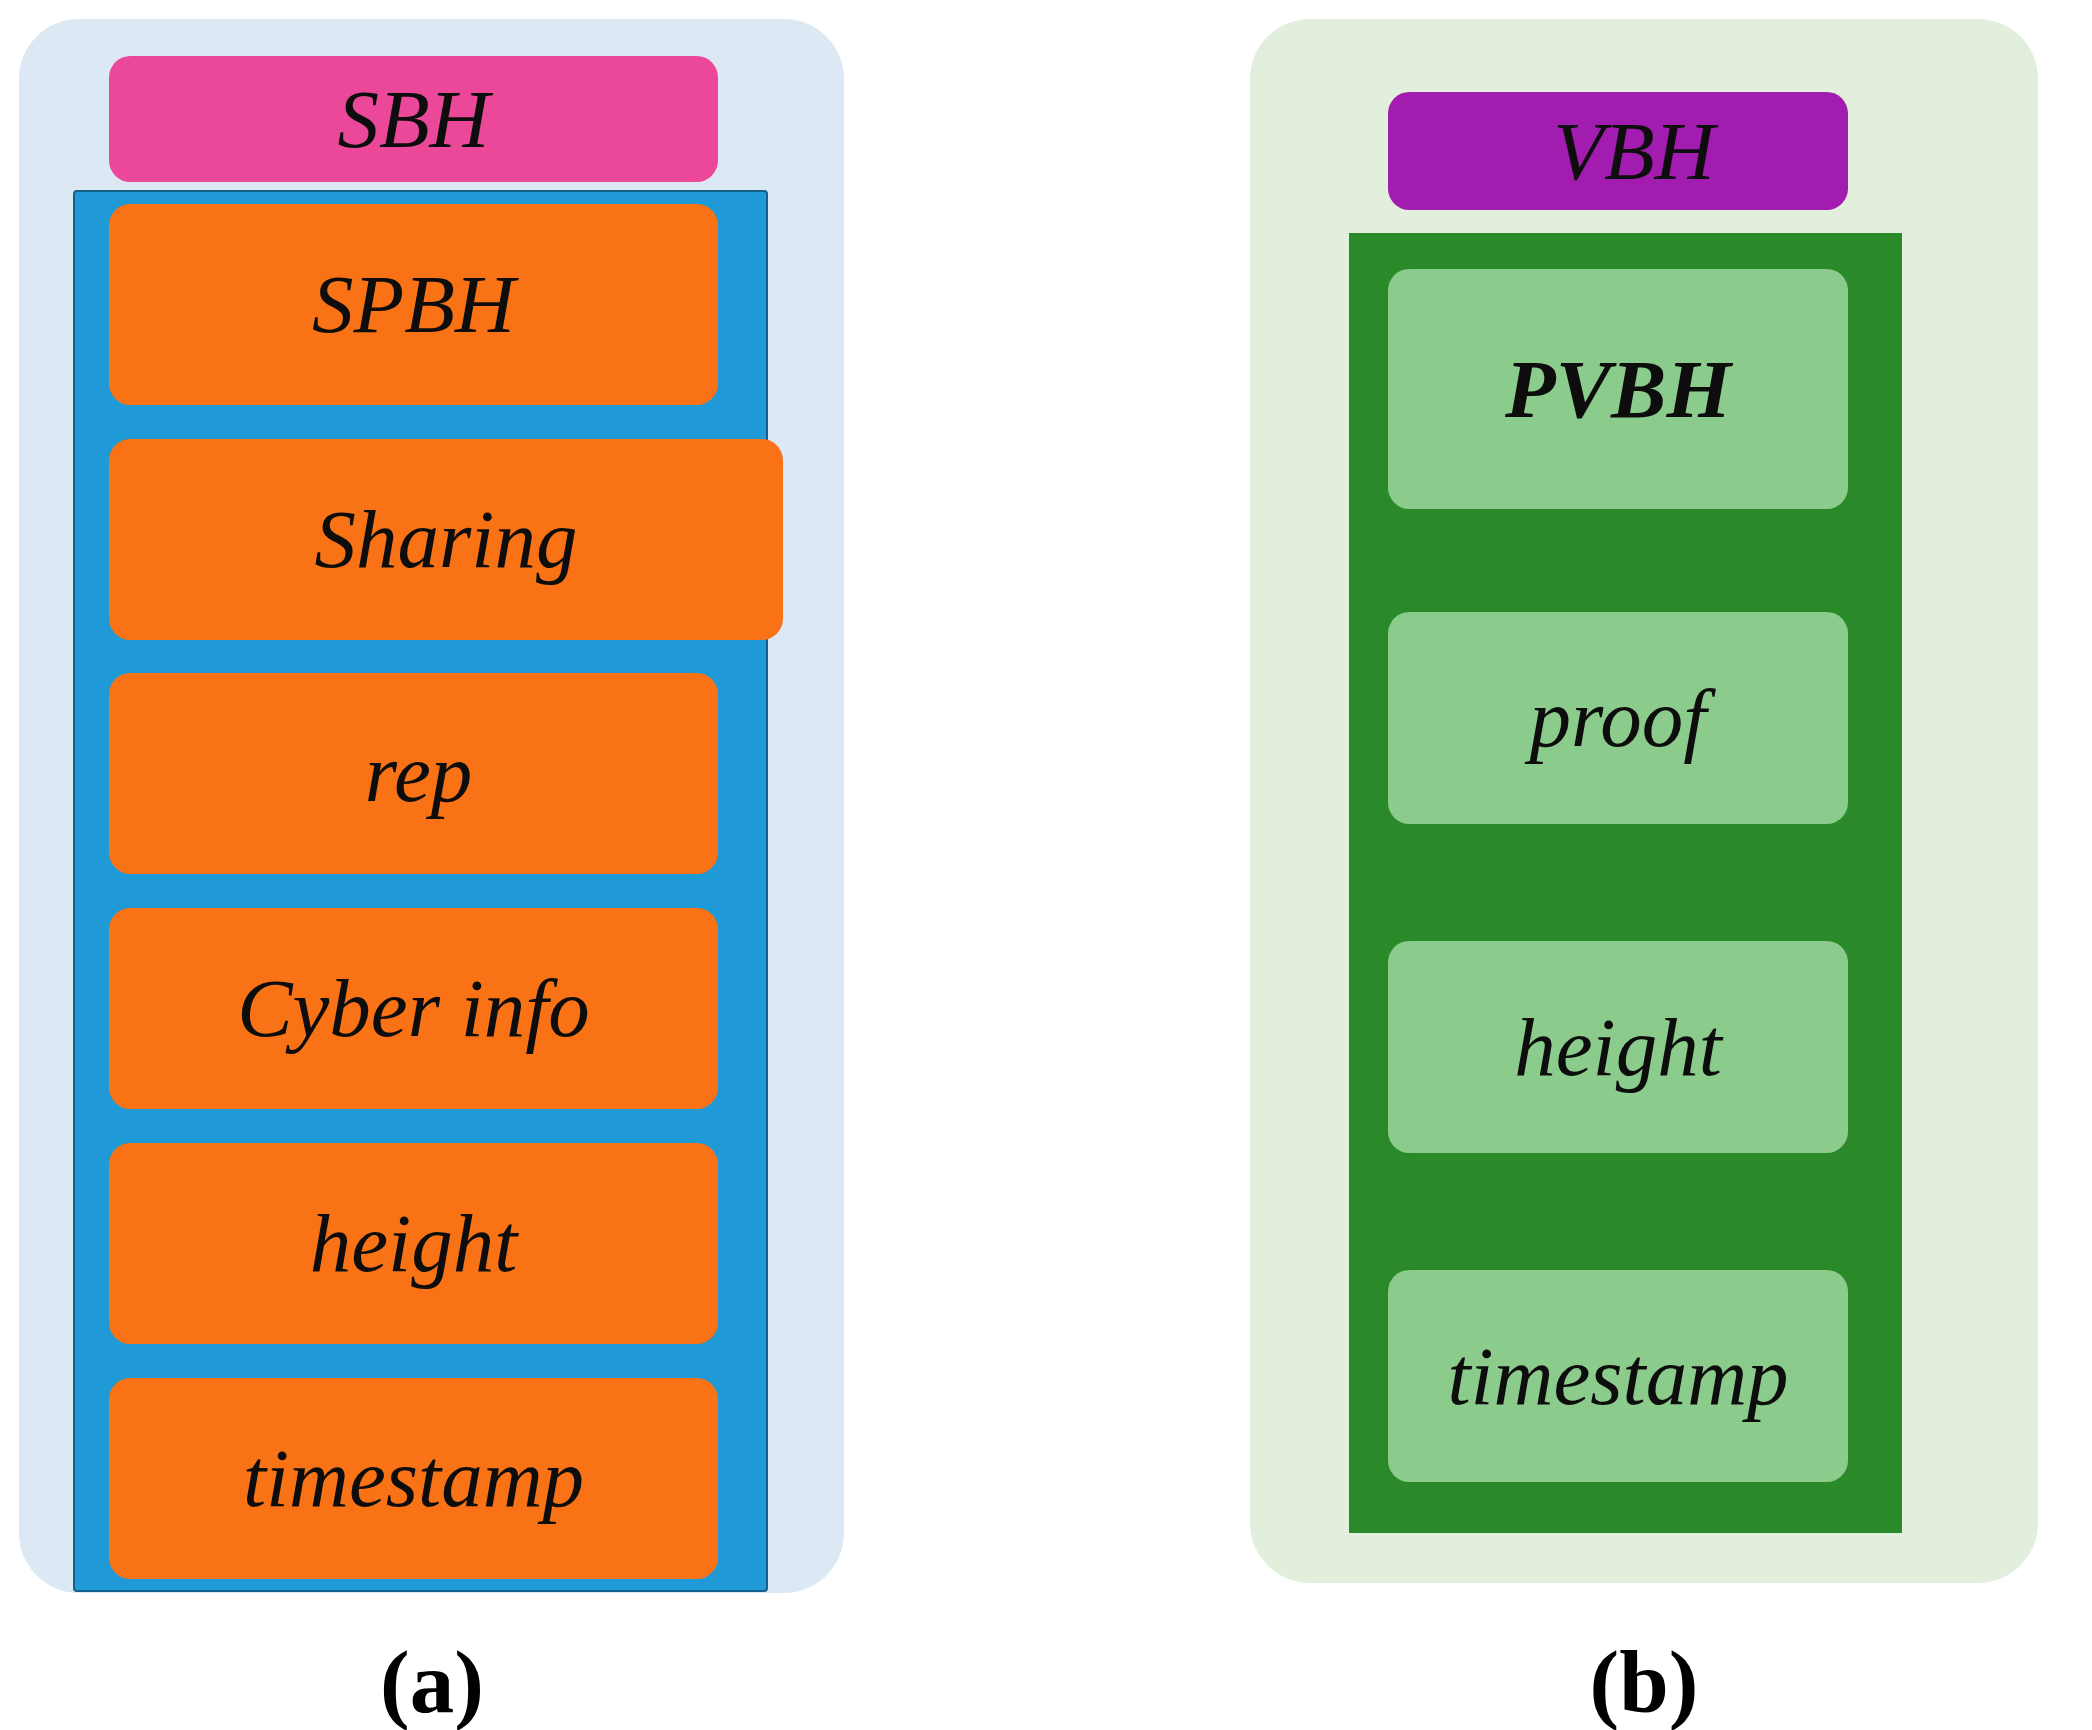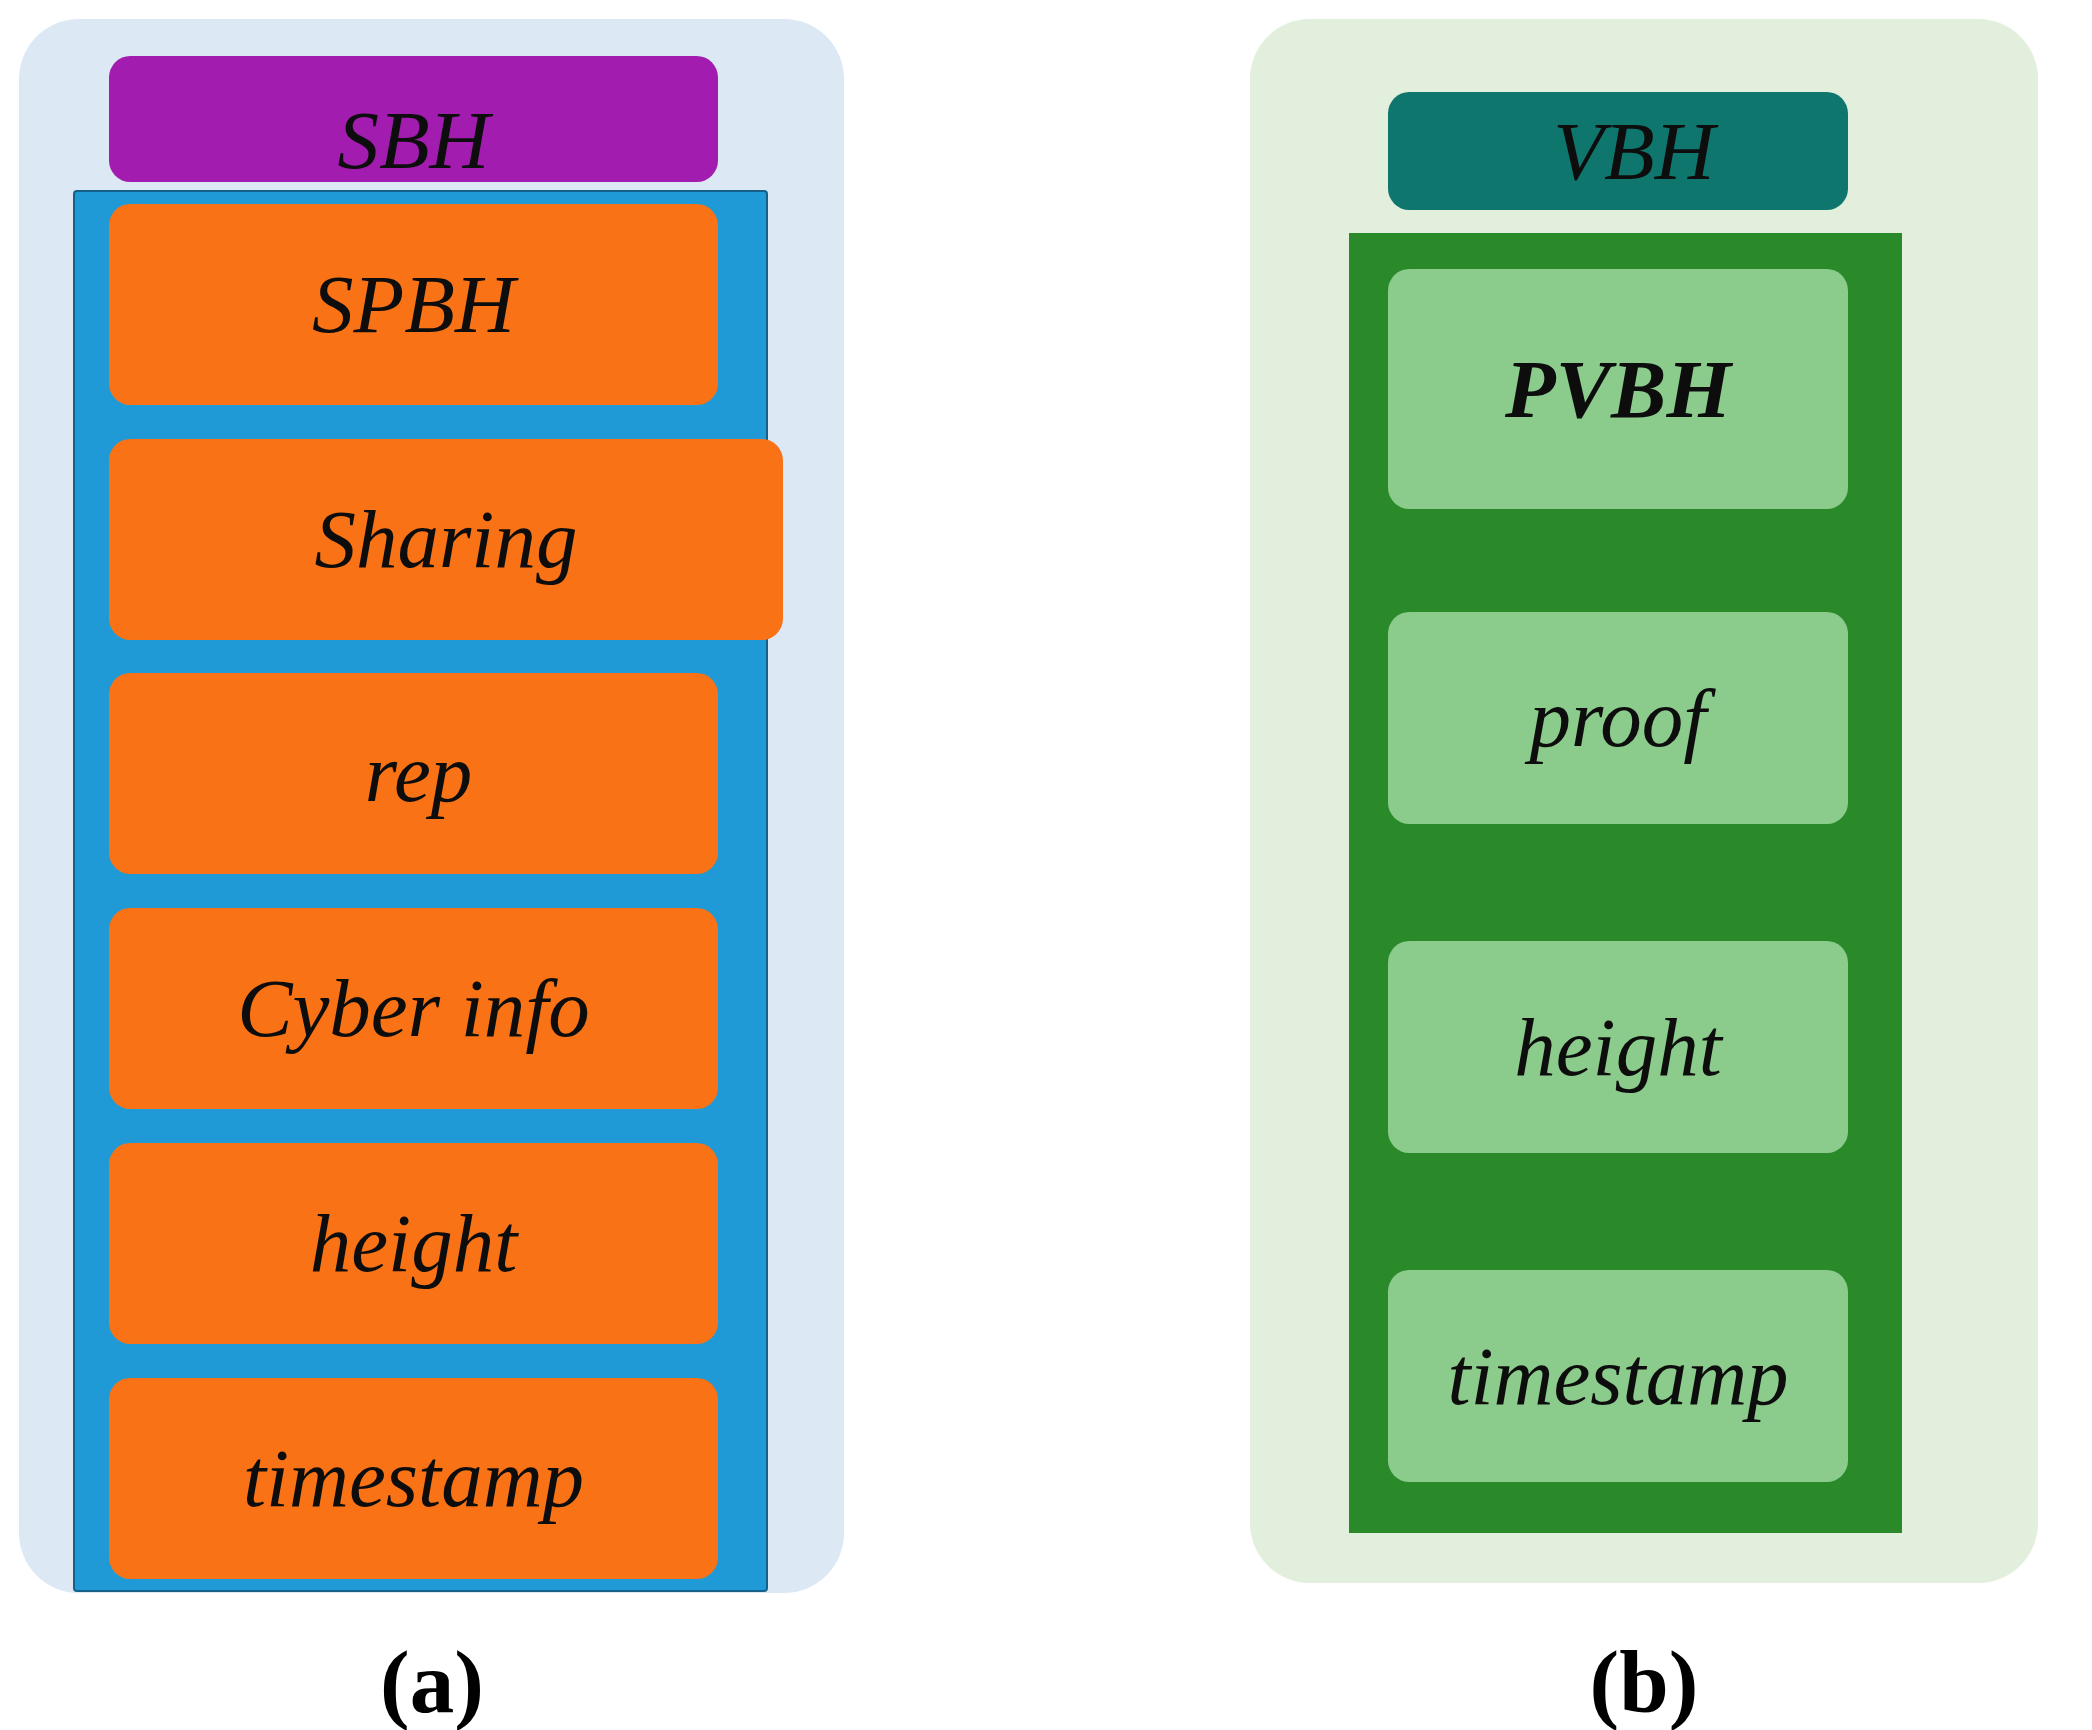--- a/index.html
+++ b/index.html
@@ -39,22 +39,22 @@
     border-radius: 21.3px;
     display: flex;
     align-items: center;
     justify-content: center;
     text-align: center;
     color: #0d0d0d;
     font-style: italic;
     line-height: 1;
     white-space: nowrap;
   }
-  .panel-a .top-chip { background: #a21caf; align-items: flex-end; }
-  .panel-b .top-chip { background: #0f766e; padding-left: 32px; }
+  .panel-a .top-chip { background: #ec4899; }
+  .panel-b .top-chip { background: #a21caf; padding-left: 32px; }
 
   
   .inner-box {
     position: absolute;
     box-sizing: border-box;
   }
   .panel-a .inner-box {
     background: #1f9ad6;
     border: 2.9px solid #15618a;
     border-radius: 3.9px;

